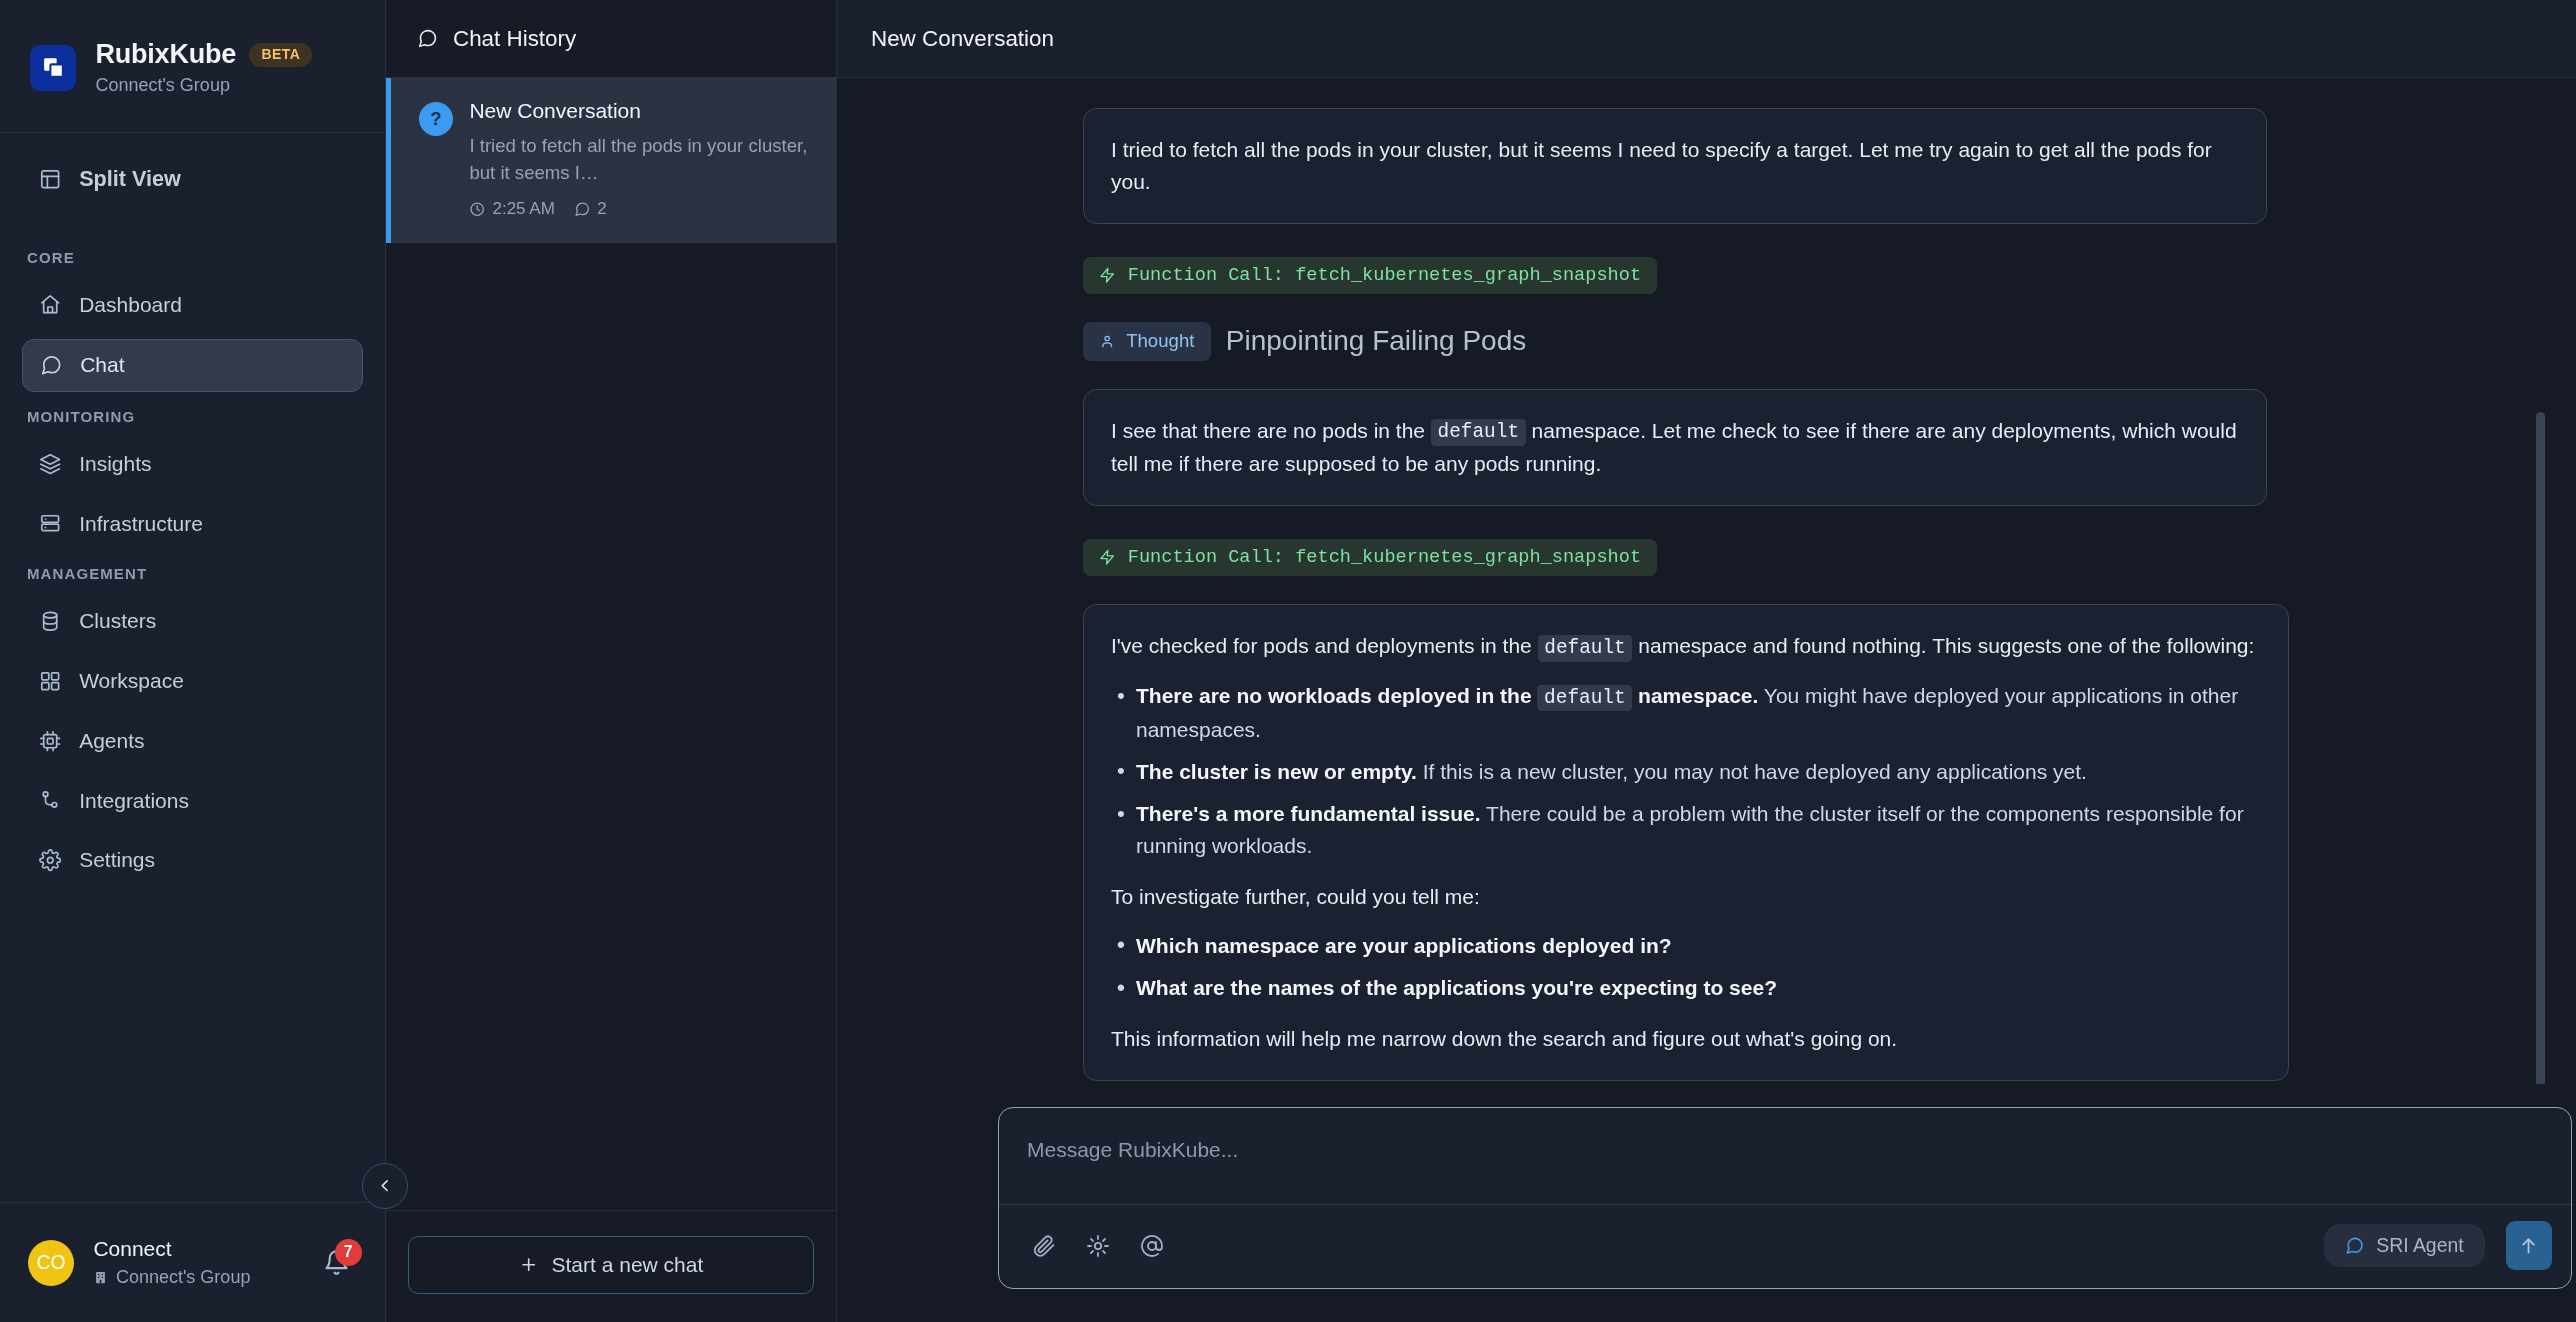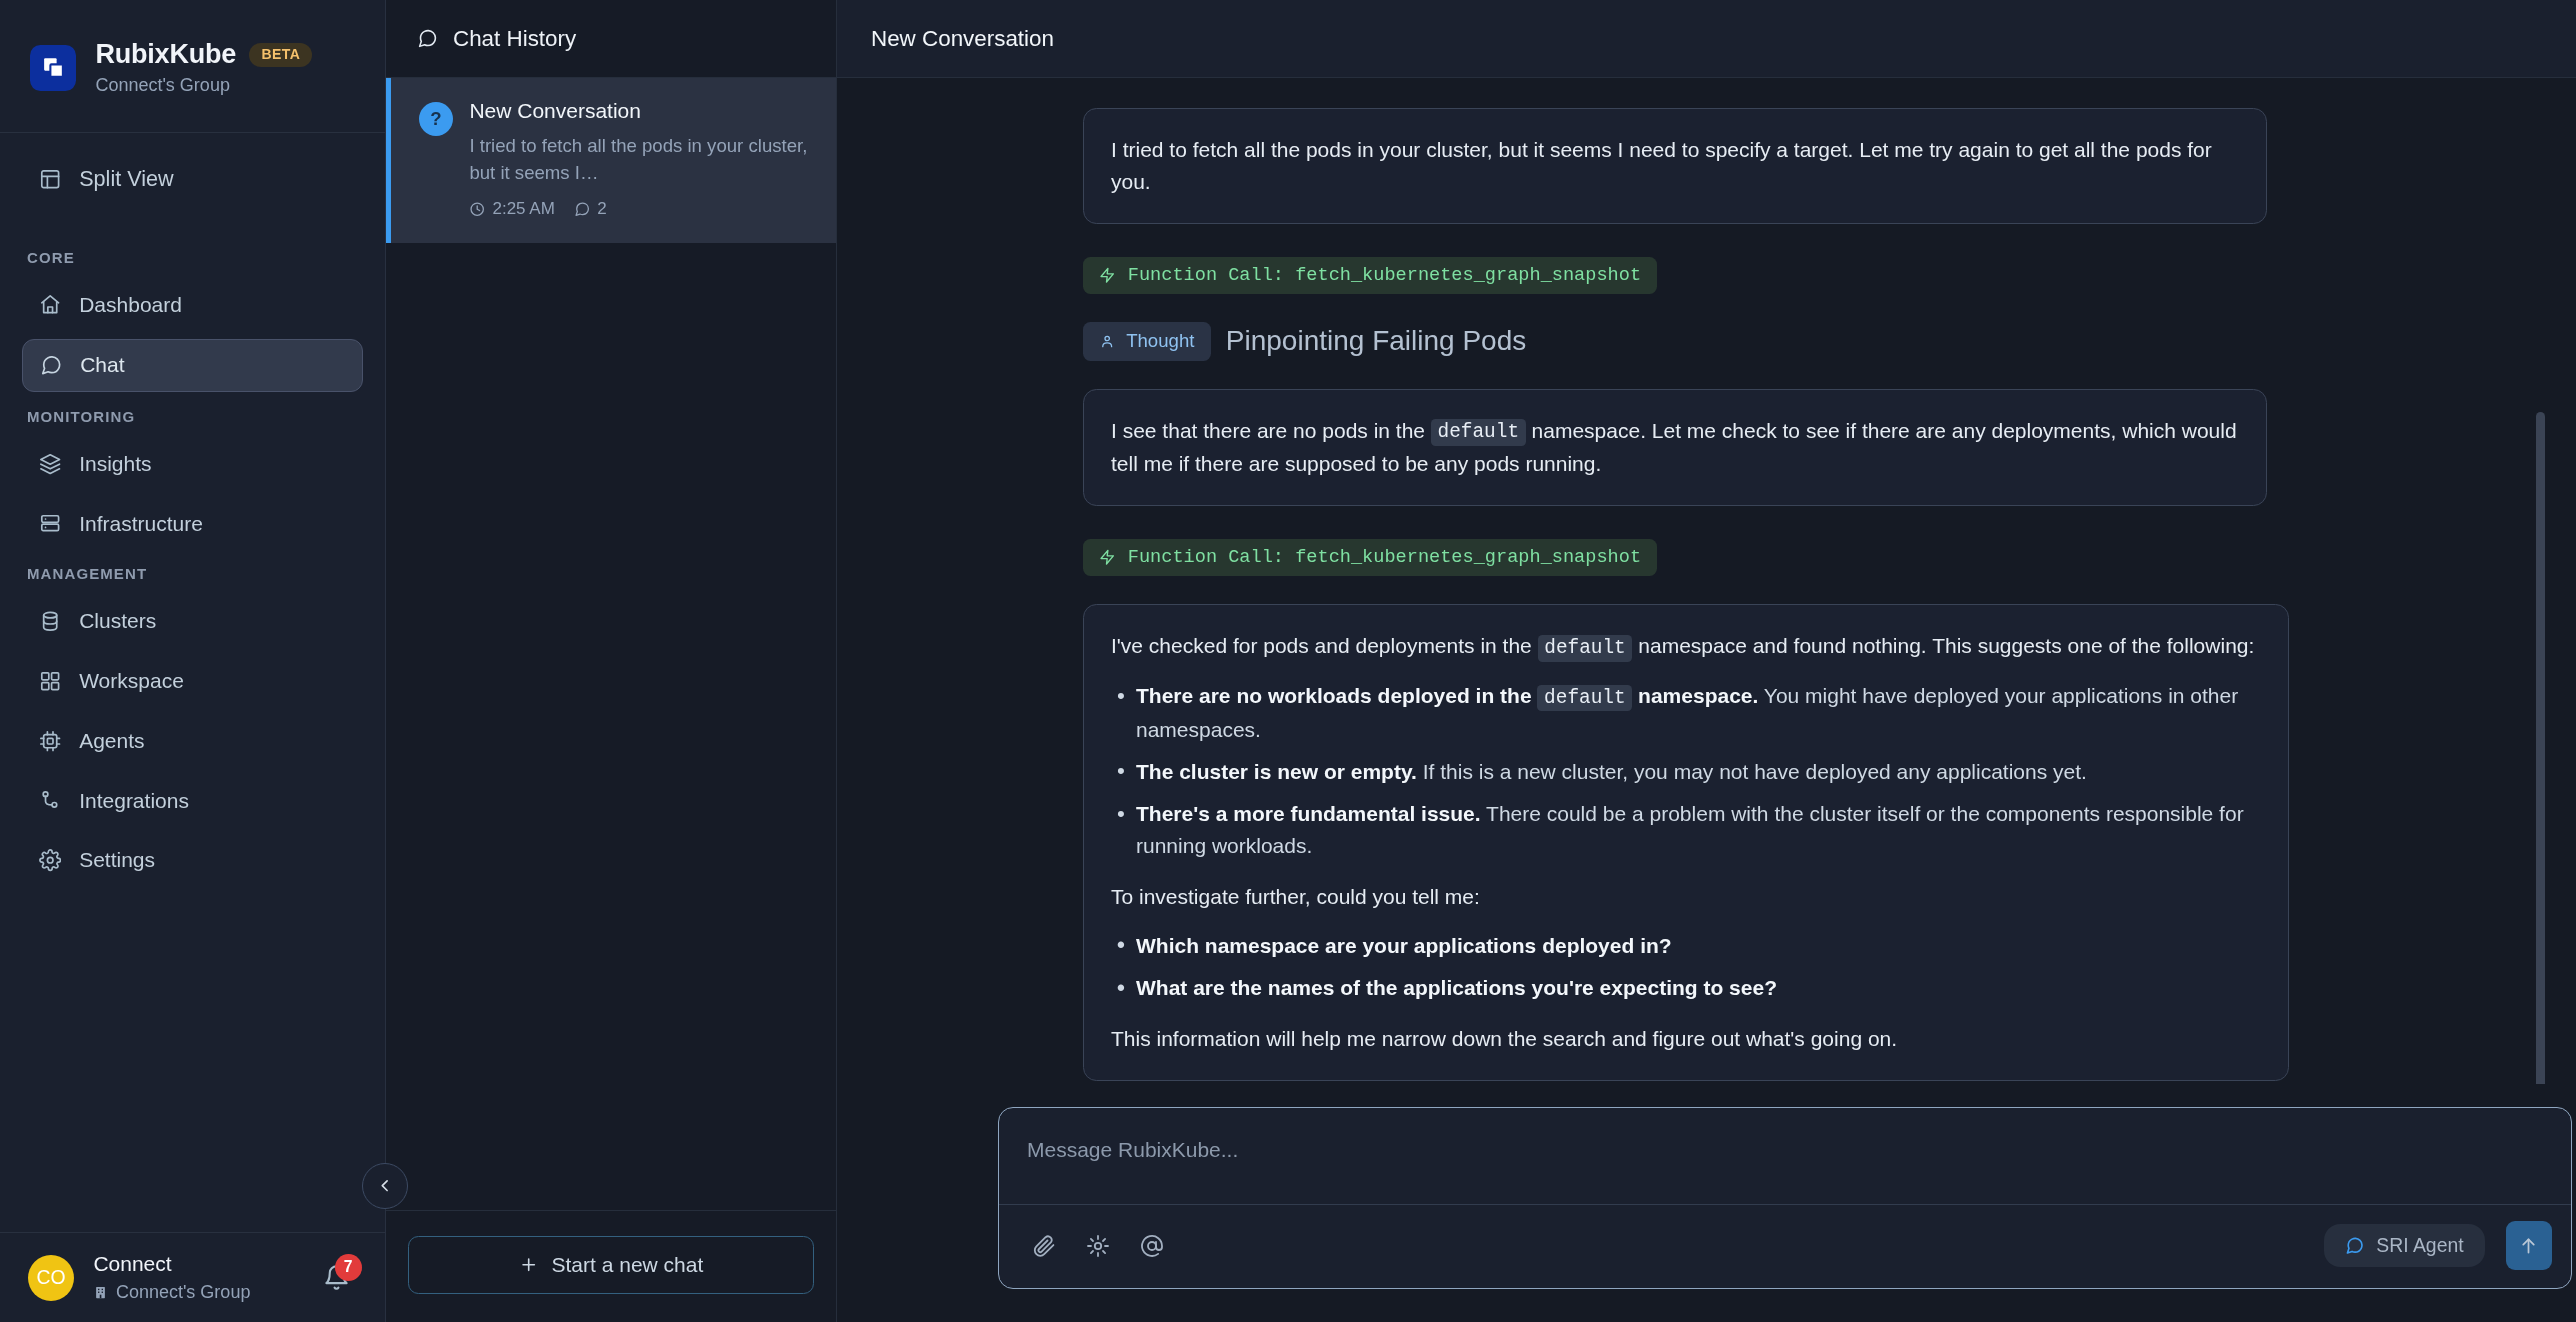--- a/index.html
+++ b/index.html
@@ -42,21 +42,21 @@
   }
   .brand-sub { font-size: 18px; color: #94a3b8; }
 
   .splitview {
     display: flex; align-items: center; gap: 18px;
     margin: 21px 22.4px 12px 22.4px;
     padding: 12px 16.4px;
     border-radius: 10.4px;
     cursor: pointer;
   }
-  .splitview .lbl { font-size: 21.6px; color: #c3d0dc; }
+  .splitview .lbl { font-size: 21.6px; color: #c3d0dc; font-weight: bold; }
 
   .navscroll { flex: 1; overflow: hidden; padding-top: 16.4px; }
   .nav-section-title {
     font-size: 15px; font-weight: 700; color: #8f9bae;
     letter-spacing: 1.1px; padding: 0 0 0 27px; margin: 16.4px 0 13.4px 0;
   }
   .nav-item {
     display: flex; align-items: center; gap: 18px;
     margin: 0 22.4px 9px 22.4px;
     padding: 13.4px 16.4px;
@@ -74,21 +74,21 @@
   .collapse-btn {
     position: absolute; right: -23px; top: 1163px;
     width: 46px; height: 46px; border-radius: 50%;
     background: #1a202e; border: 0.7px solid #3c4a63;
     display: flex; align-items: center; justify-content: center;
     cursor: pointer; z-index: 20;
   }
 
   .user-bar {
     border-top: 0.7px solid #28303f;
-    height: 90px;
+    height: 120px;
     display: flex; align-items: center; gap: 19.4px;
     padding: 0 28px;
   }
   .avatar {
     width: 46px; height: 46px; border-radius: 50%;
     background: #f0c413; color: #fff;
     display: flex; align-items: center; justify-content: center;
     font-size: 19.4px; font-weight: 400; flex-shrink: 0;
   }
   .user-meta { display: flex; flex-direction: column; gap: 6px; flex: 1; justify-content: flex-end; }

